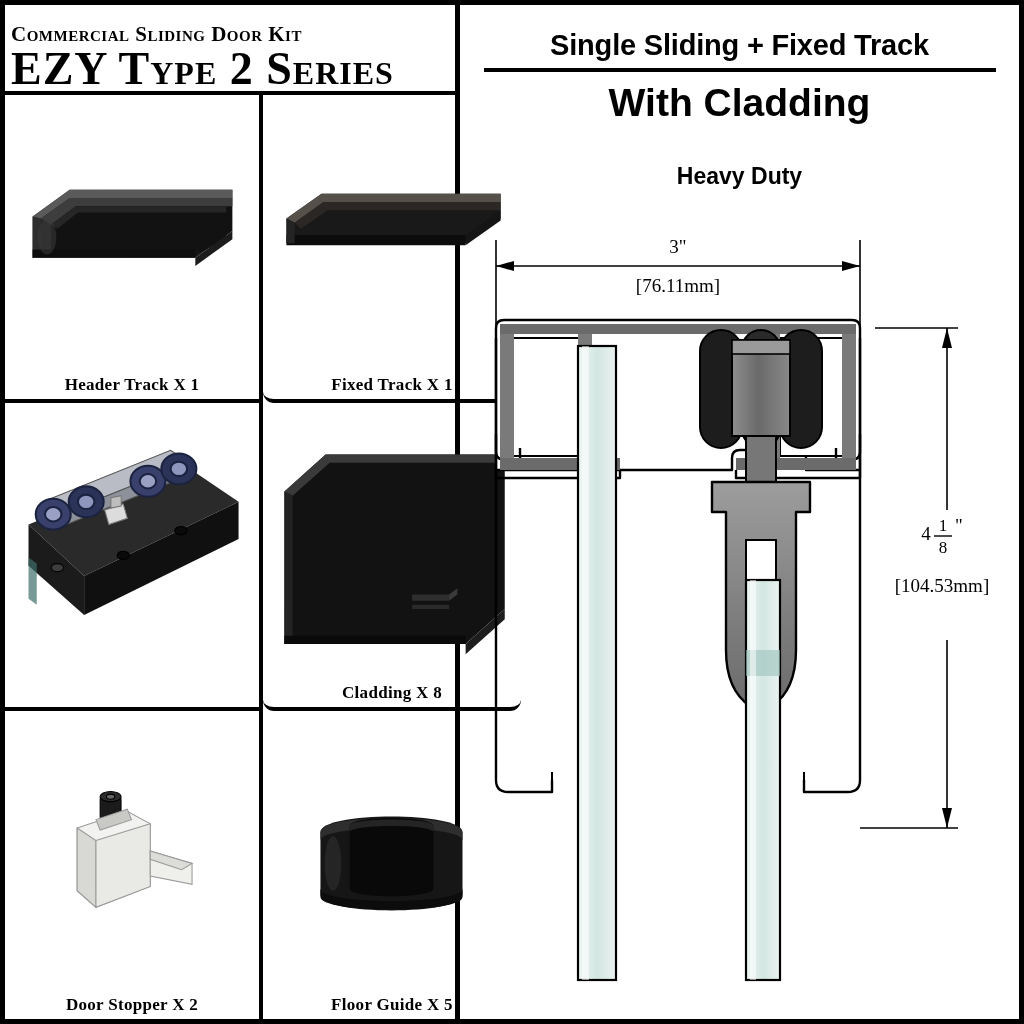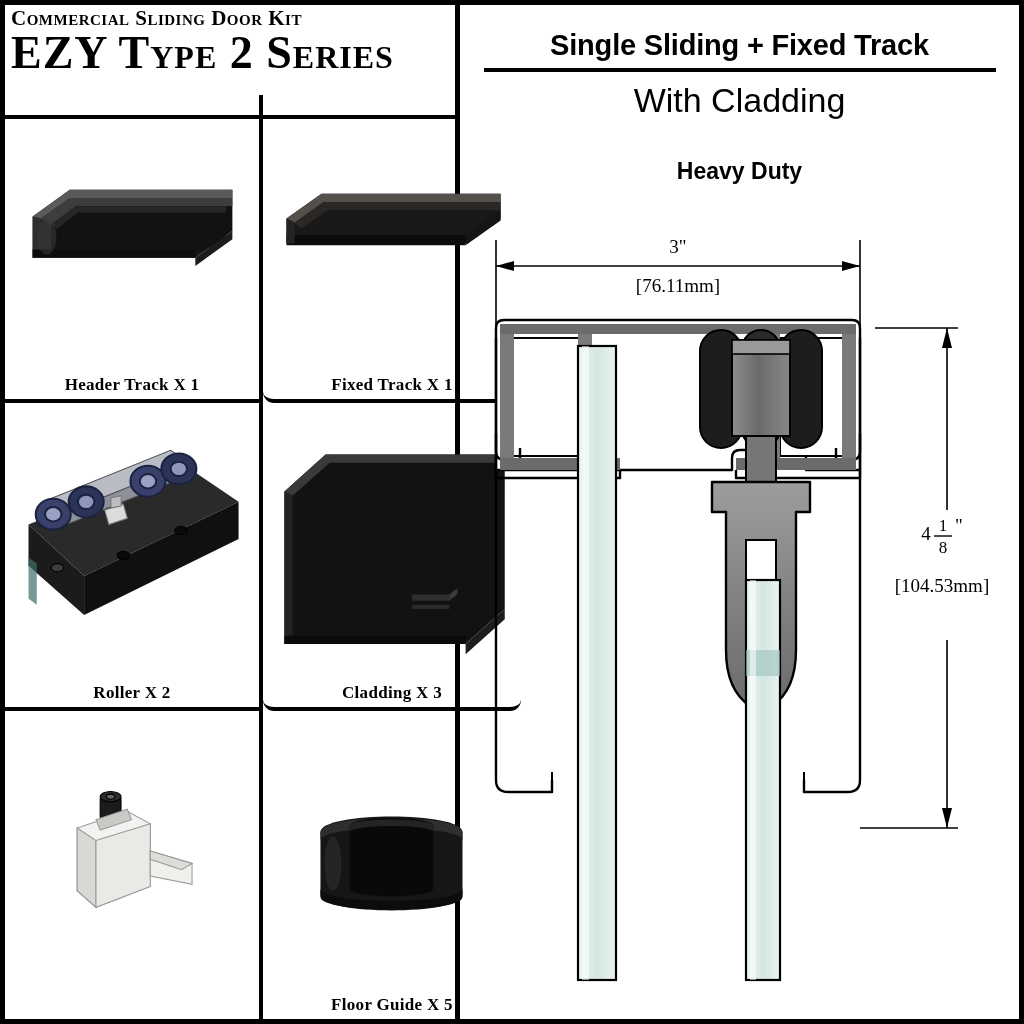--- a/index.html
+++ b/index.html
@@ -16,23 +16,23 @@
     background:#fff;
   }
   
   #left{
     position:absolute;left:0;top:0;width:455px;height:1014px;
     box-sizing:border-box;
     border-right:5px solid #000;
   }
   .kit-title-block{
     box-sizing:border-box;
-    height:114px;
+    height:90px;
     border-bottom:4px solid #000;
-    padding:0 6px 0 6px;
+    padding:16px 6px 0 6px;
   }
   .kit-line1{
     font-family:"Liberation Serif", serif;
     font-weight:bold;
     font-size:21px;
     letter-spacing:0.5px;
     font-variant:small-caps;
     line-height:26px;
     white-space:nowrap;
   }
@@ -86,22 +86,22 @@
     margin-top:24px;
     letter-spacing:-0.2px;
     white-space:nowrap;
   }
   .r-rule{
     width:512px;height:4px;background:#000;margin:6px auto 0 auto;
   }
   .r-title2{
     text-align:center;
     font-family:"Liberation Sans", sans-serif;
-    font-weight:normal;
-    font-size:34px;
+    font-weight:bold;
+    font-size:39px;
     margin-top:9px;
   }
   .r-sub{
     text-align:center;
     font-family:"Liberation Sans", sans-serif;
     font-weight:bold;
     font-size:23px;
     line-height:29px;
     margin-top:37px;
   }
@@ -198,59 +198,59 @@
                 <ellipse cx="158" cy="64" rx="8" ry="7" fill="#8f96bd"></ellipse>
               </g>
 
               <polygon points="86,104 104,98 108,112 90,118" fill="#dcdcdc" stroke="#777"></polygon>
               <polygon points="92,92 102,90 102,100 92,102" fill="#bdbdbd" stroke="#777"></polygon>
 
               <polygon points="12,150 20,156 20,196 12,190" fill="#3e6f6a" opacity="0.7"></polygon>
             </g>
           </svg>
         </div>
-        <div class="part-caption">Roller X 2</div>
       </div>
 
       <div class="part-cell col2 row2">
         <div class="part-art">
           <svg viewBox="0 0 225 270" preserveAspectRatio="xMidYMid meet">
             <g>
               <polygon points="8,86 48,50 222,50 222,200 184,234 8,234" fill="#121212"></polygon>
               <polygon points="8,86 48,50 222,50 222,58 52,58 16,90" fill="#3a3a3a"></polygon>
               <polygon points="184,234 222,200 222,210 184,244" fill="#1d1d1d"></polygon>
               <polygon points="8,86 16,90 16,230 8,234" fill="#232323"></polygon>
               <rect x="8" y="226" width="176" height="8" fill="#0a0a0a"></rect>
 
               <polygon points="132,186 168,186 168,192 132,192" fill="#2e2e2e"></polygon>
               <polygon points="132,196 168,196 168,200 132,200" fill="#2a2a2a"></polygon>
               <polygon points="168,186 176,180 176,186 168,192" fill="#3a3a3a"></polygon>
             </g>
           </svg>
         </div>
-        <div class="part-caption">Cladding X 3</div>
+        <div class="part-caption">Cladding X 8</div>
       </div>
 
       <div class="part-cell col1 row3">
         <div class="part-art">
           <svg viewBox="0 0 225 270" preserveAspectRatio="xMidYMid meet">
             <g stroke="#9a9a9a" stroke-width="1">
               <polygon points="60,112 108,96 130,108 130,168 78,188 60,172" fill="#f2f2f0"></polygon>
               <polygon points="60,112 78,124 78,188 60,172" fill="#d8d8d4"></polygon>
               <polygon points="78,124 130,108 130,168 78,188" fill="#e9e9e6"></polygon>
               <polygon points="130,134 170,146 170,166 130,158" fill="#efefec"></polygon>
               <polygon points="130,134 170,146 160,152 130,142" fill="#dcdcd8"></polygon>
 
               <rect x="82" y="82" width="20" height="22" rx="3" fill="#1b1b1b" stroke="#000"></rect>
               <ellipse cx="92" cy="82" rx="10" ry="5" fill="#2c2c2c" stroke="#000"></ellipse>
               <ellipse cx="92" cy="82" rx="4" ry="2.4" fill="#666" stroke="#000"></ellipse>
               <polygon points="78,104 108,94 112,104 82,114" fill="#c9c9c5"></polygon>
             </g>
           </svg>
         </div>
+        <div class="part-caption">Door Stopper X 2</div>
       </div>
 
       <div class="part-cell col2 row3">
         <div class="part-art">
           <svg viewBox="0 0 225 270" preserveAspectRatio="xMidYMid meet">
             <g>
               <path d="M44,116 C44,96 180,96 180,116 L180,176 C180,196 44,196 44,176 Z" fill="#161616"></path>
               <path d="M44,116 C44,98 180,98 180,116 L180,124 C180,108 44,108 44,124 Z" fill="#2e2e2e"></path>
               <path d="M72,110 C72,100 152,100 152,110 L152,170 C152,180 72,180 72,170 Z" fill="#090909"></path>
               <path d="M72,110 C72,102 152,102 152,110 L152,116 C152,108 72,108 72,116 Z" fill="#242424"></path>

